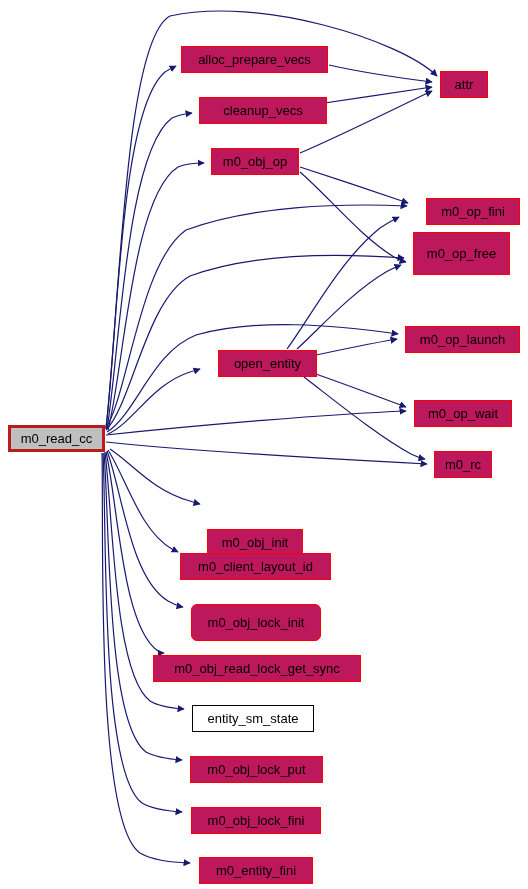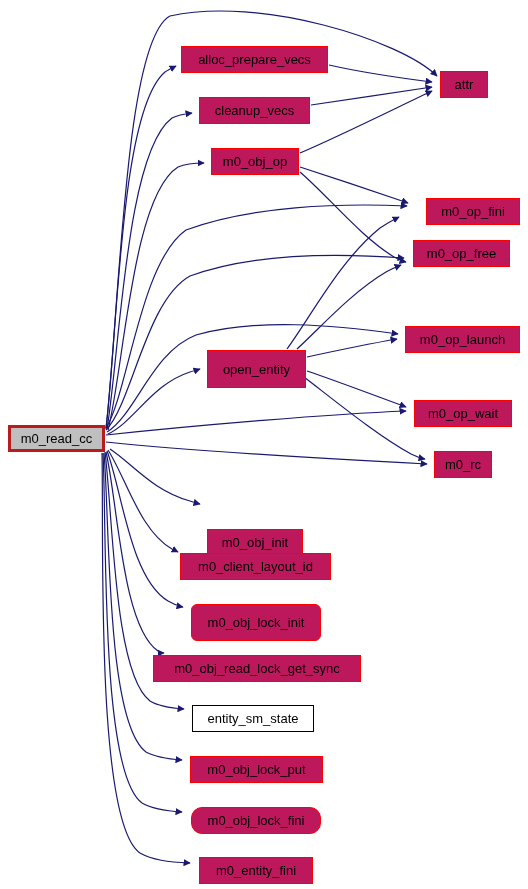--- a/index.html
+++ b/index.html
@@ -90,60 +90,60 @@
       </g>
   </svg>
 
   <div id="nodes">
       <div class="node root" style="left: 8px; top: 425px; width: 97px; height: 27px;">
         <span>m0_read_cc</span>
       </div>
       <div class="node" style="left: 181px; top: 46px; width: 147px; height: 27px;">
         <span>alloc_prepare_vecs</span>
       </div>
-      <div class="node" style="left: 199px; top: 97px; width: 111px; height: 27px;">
+      <div class="node" style="left: 199px; top: 97px; width: 128px; height: 27px;">
         <span>cleanup_vecs</span>
       </div>
       <div class="node" style="left: 211px; top: 148px; width: 88px; height: 27px;">
         <span>m0_obj_op</span>
       </div>
-      <div class="node" style="left: 207px; top: 350px; width: 99px; height: 38px;">
+      <div class="node" style="left: 218px; top: 350px; width: 99px; height: 27px;">
         <span>open_entity</span>
       </div>
       <div class="node" style="left: 207px; top: 489px; width: 96px; height: 27px; margin-top: 40px;">
         <span>m0_obj_init</span>
       </div>
       <div class="node" style="left: 180px; top: 553px; width: 151px; height: 27px; align-items: center;">
         <span>m0_client_layout_id</span>
       </div>
       <div class="node" style="left: 191px; top: 604px; width: 130px; height: 37px; border-radius: 6px;">
         <span>m0_obj_lock_init</span>
       </div>
       <div class="node" style="left: 153px; top: 655px; width: 208px; height: 27px;">
         <span>m0_obj_read_lock_get_sync</span>
       </div>
       <div class="node plain" style="left: 192px; top: 705px; width: 122px; height: 27px;">
         <span>entity_sm_state</span>
       </div>
       <div class="node" style="left: 190px; top: 756px; width: 133px; height: 27px;">
         <span>m0_obj_lock_put</span>
       </div>
-      <div class="node" style="left: 191px; top: 807px; width: 130px; height: 27px; border-radius: 11px;">
+      <div class="node" style="left: 191px; top: 807px; width: 130px; height: 27px;">
         <span>m0_obj_lock_fini</span>
       </div>
       <div class="node" style="left: 199px; top: 857px; width: 114px; height: 27px;">
         <span>m0_entity_fini</span>
       </div>
       <div class="node" style="left: 440px; top: 71px; width: 48px; height: 27px;">
         <span>attr</span>
       </div>
       <div class="node" style="left: 426px; top: 198px; width: 94px; height: 27px;">
         <span>m0_op_fini</span>
       </div>
-      <div class="node" style="left: 413px; top: 240px; width: 97px; height: 27px; justify-content: center;">
+      <div class="node" style="left: 413px; top: 232px; width: 97px; height: 43px; justify-content: center;">
         <span>m0_op_free</span>
       </div>
       <div class="node" style="left: 405px; top: 326px; width: 115px; height: 27px;">
         <span>m0_op_launch</span>
       </div>
       <div class="node" style="left: 414px; top: 400px; width: 98px; height: 27px;">
         <span>m0_op_wait</span>
       </div>
       <div class="node" style="left: 434px; top: 451px; width: 58px; height: 27px;">
         <span>m0_rc</span>

